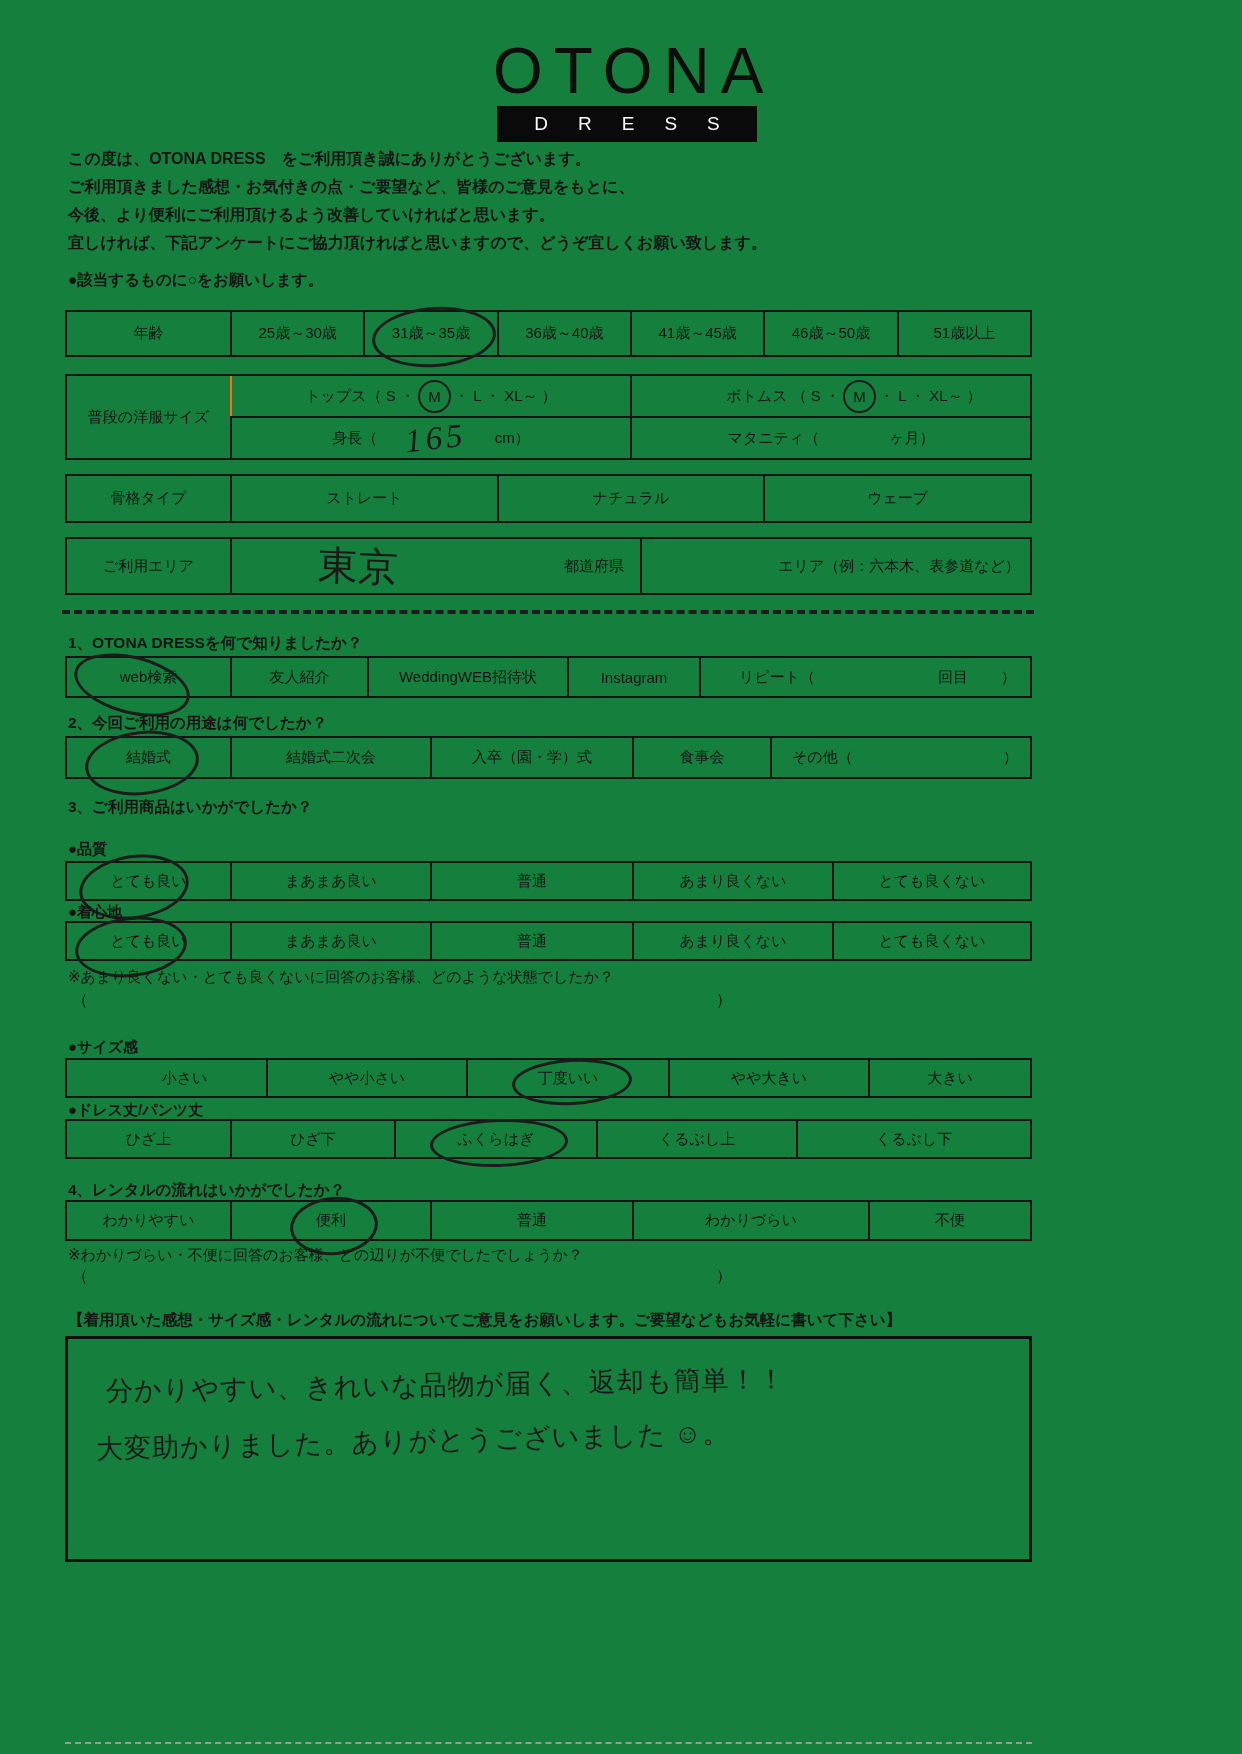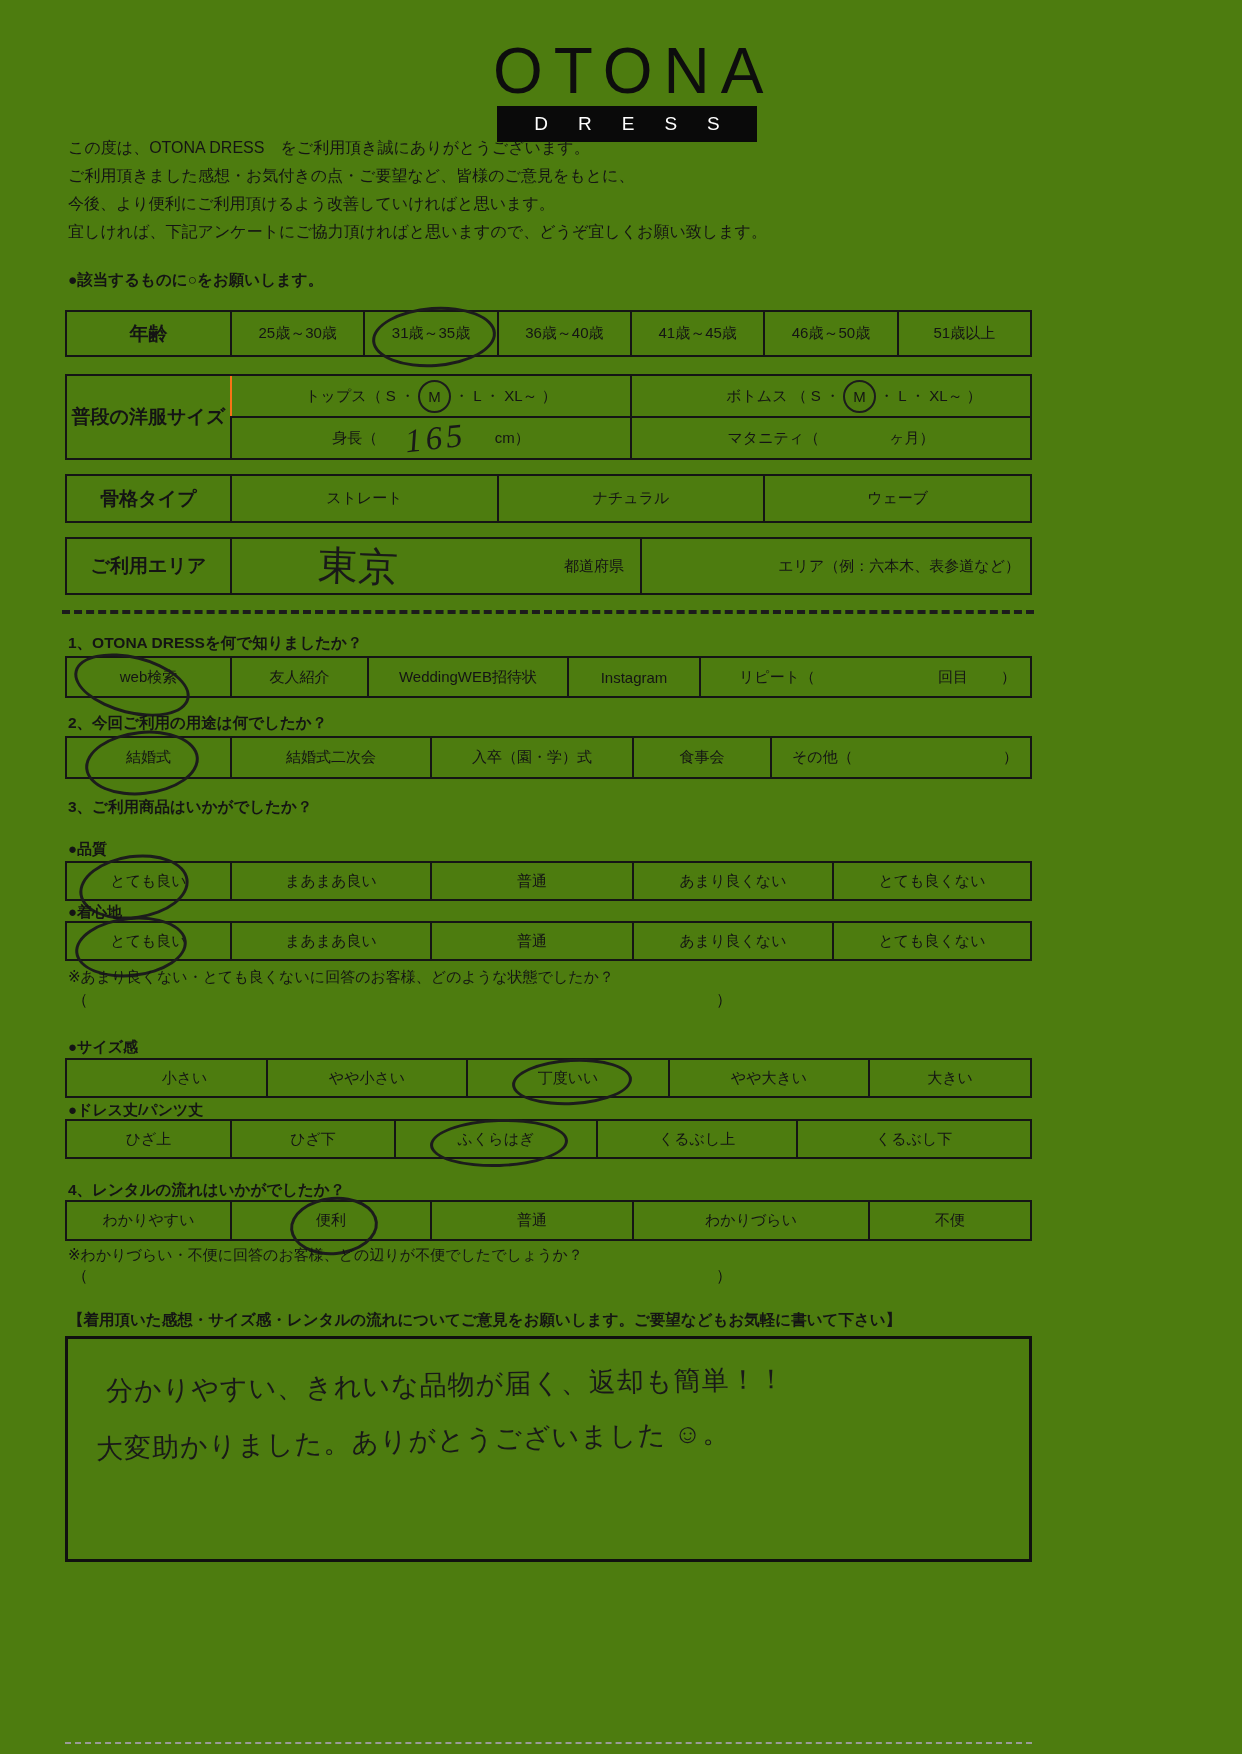--- a/index.html
+++ b/index.html
@@ -1,36 +1,36 @@
 <!DOCTYPE html>
 <html><head>
 <meta charset="utf-8">
 <style>
   html,body{margin:0;padding:0;background:#e8e8e6;}
-  .page{position:relative;width:1242px;height:1754px;margin:0 auto;background:#4d7c0f;
+  .page{position:relative;width:1242px;height:1754px;margin:0 auto;background:#15803d;
         font-family:"Liberation Sans","DejaVu Sans",sans-serif;color:#141414;overflow:hidden;}
 
   
   .logo-title{position:absolute;left:493px;top:34px;font-size:64px;font-weight:300;
               letter-spacing:11px;color:#0d0d0d;}
   .logo-bar{position:absolute;left:497px;top:106px;width:260px;height:36px;background:#0a0a0a;
             color:#fff;display:flex;align-items:center;justify-content:center;
             font-size:19px;letter-spacing:30px;text-indent:30px;}
 
   
-  .intro{position:absolute;left:68px;top:134px;font-size:16px;line-height:28px;}
+  .intro{position:absolute;left:68px;top:145px;font-size:16px;line-height:28px;font-weight:bold;}
   .instruction{position:absolute;left:68px;top:270px;font-size:15.5px;font-weight:bold;}
 
   
   .tbl{position:absolute;left:65px;width:967px;display:flex;border:2px solid #151515;
        box-sizing:border-box;background:transparent;}
   .cell{border-left:2px solid #151515;display:flex;align-items:center;justify-content:center;
         font-size:15px;position:relative;box-sizing:border-box;text-align:center;}
   .cell:first-child{border-left:none;}
-  .hdr{font-weight:bold;font-size:19px;}
+  .hdr{font-weight:normal;font-size:15px;}
 
   .qtitle{position:absolute;left:68px;font-size:15.5px;font-weight:bold;}
   .sublabel{position:absolute;left:68px;font-size:15px;font-weight:bold;}
   .note{position:absolute;left:68px;font-size:15px;}
   .parens{position:absolute;left:72px;width:660px;display:flex;justify-content:space-between;font-size:16px;}
 
   .dash-sep{position:absolute;left:62px;width:972px;border-top:4px dashed #1c1c1c;}
   .dash-faint{position:absolute;left:65px;width:967px;border-top:2px dashed #9a9a96;}
 
   

